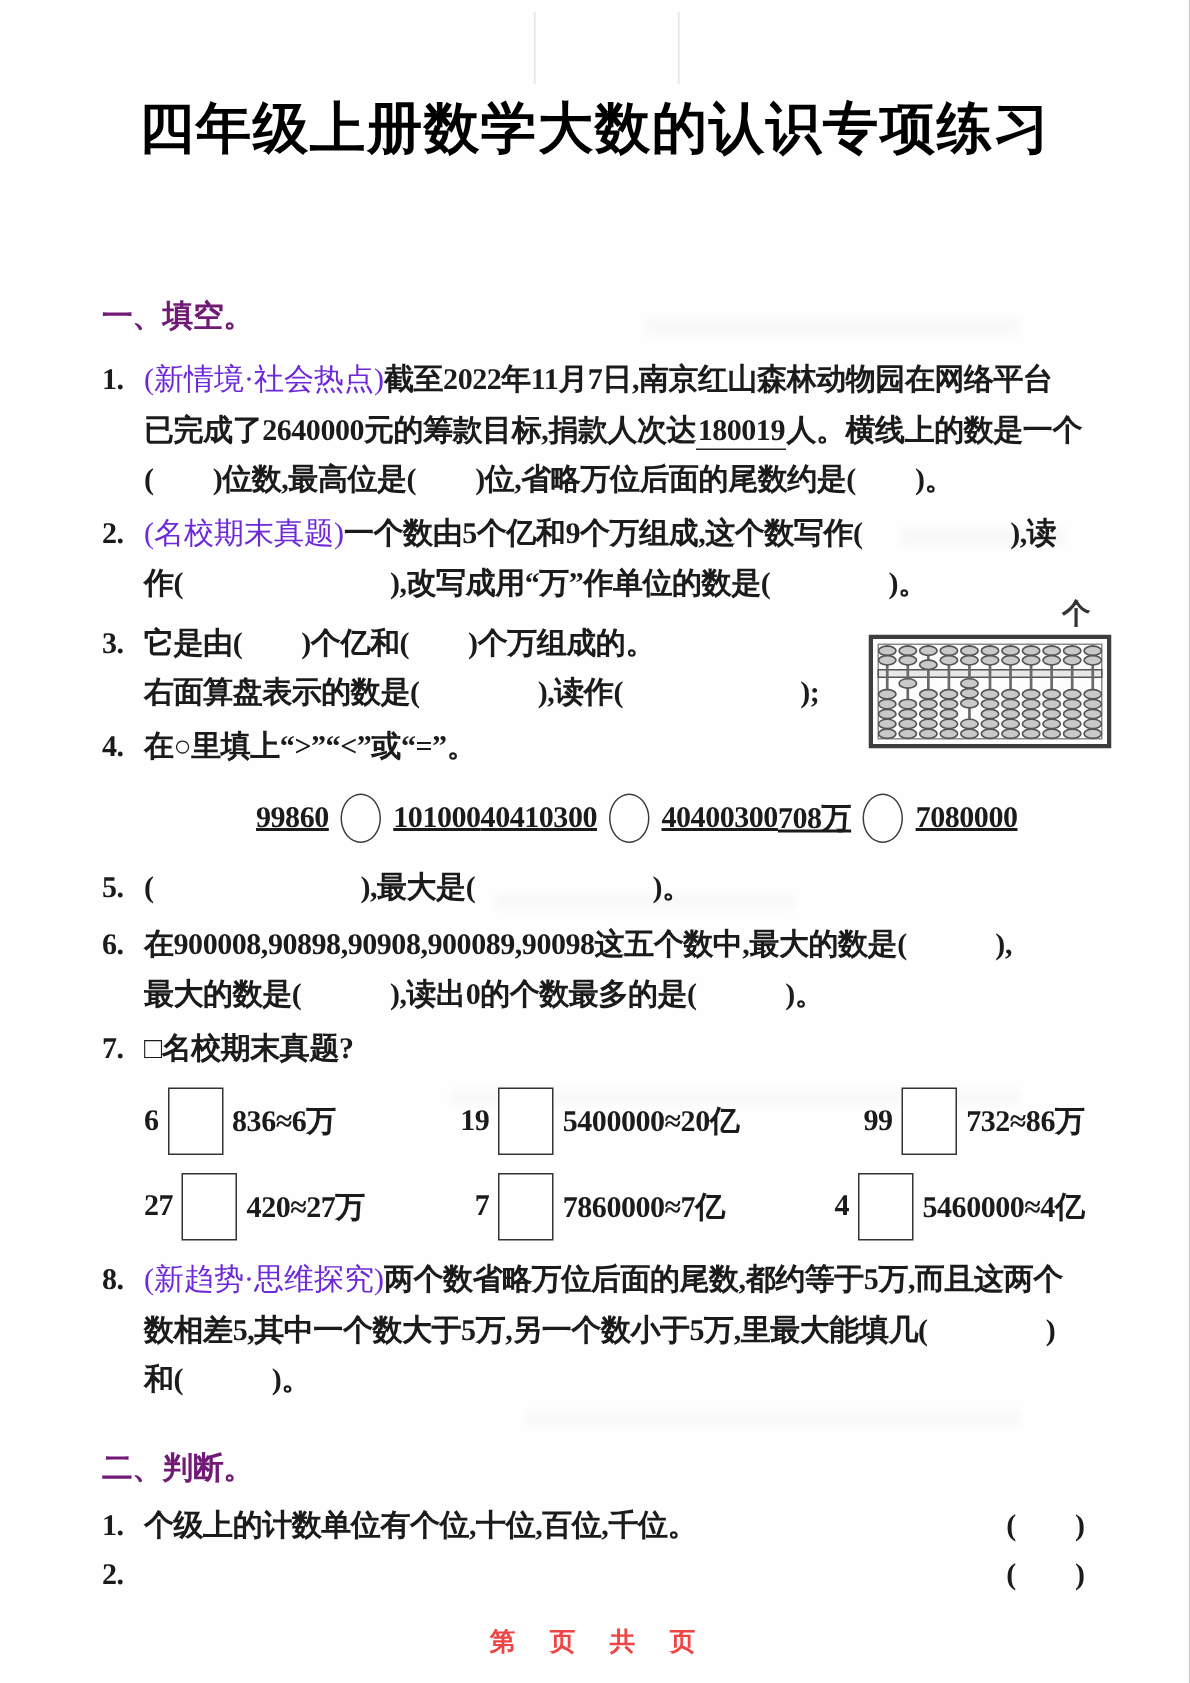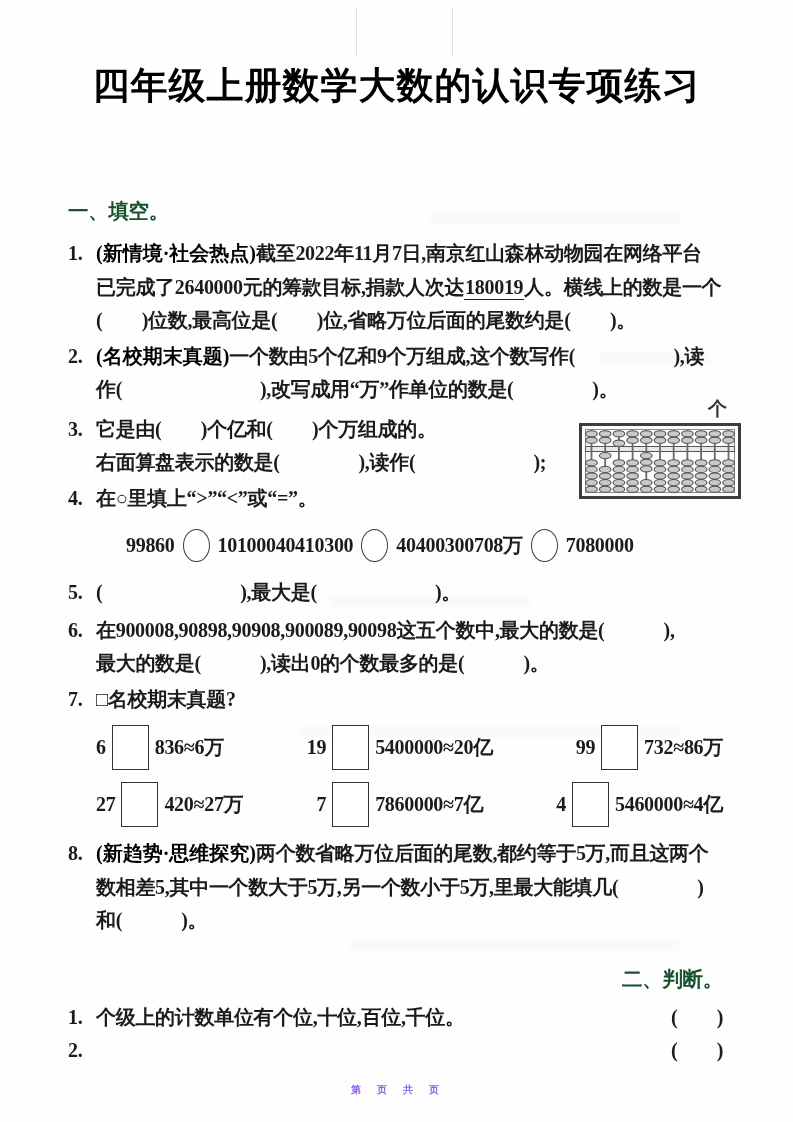--- a/index.html
+++ b/index.html
@@ -33,46 +33,47 @@
     font-size:20px;
     font-weight:600;
     letter-spacing:-0.3px;
   }
   .sec-heading {
     font-family:"Liberation Sans", sans-serif;
     font-weight:700;
     font-size:20.5px;
     line-height:33px;
     margin-bottom:10px;
-    color:#14532d;
+    color:#701a75;
   }
   .question { position:relative; padding-left:28px; margin-bottom:2px; }
   .qnum {
     position:absolute; left:0; top:0;
     font-weight:700;
     line-height:33.5px;
   }
   .qline { line-height:33.5px; white-space:nowrap; }
-  .tag { color:#000000; font-weight:700; letter-spacing:0; }
+  .tag { color:#6d28d9; font-weight:400; letter-spacing:0; }
   .ul { border-bottom:1.6px solid #222; padding:0 1px 1px 1px; }
 
   
   .abacus-wrap { position:absolute; top:398px; right:52px; width:162px; }
   .abacus-unit {
     position:absolute; top:-2px; right:14px;
     font-size:19px; font-weight:600; color:#333;
     font-family:"Liberation Serif", serif;
   }
   .abacus-wrap svg { display:block; margin-top:25px; }
 
   
   .comps {
-    display:flex; justify-content:flex-start; align-items:center;
+    display:flex; justify-content:center; align-items:center;
     margin:8px 0 9px 0; padding-left:30px;
     height:44px;
+    text-decoration:underline;
   }
   .comp { display:flex; align-items:center; white-space:nowrap; }
   .comp-circle {
     display:inline-block; width:27px; height:33px;
     border:1.6px solid #3c3c3c; border-radius:50%;
     margin:0 8px; background:#fff;
   }
 
   
   .boxrow {
@@ -87,22 +88,22 @@
   }
 
   
   .judge { position:relative; padding-left:28px; display:flex; }
   .judge .jtext { line-height:33.5px; white-space:nowrap; }
   .judge .answer { margin-left:auto; line-height:33.5px; white-space:nowrap; }
 
   .footer {
     position:absolute; left:0; right:0; top:1083px;
     text-align:center;
-    font-size:10px; font-weight:600;
-    letter-spacing:3px; color:#8b5cf6;
+    font-size:17px; font-weight:600;
+    letter-spacing:3px; color:#ef4444;
   }
 </style>
 </head>
 <body>
 
 <div class="page">
 
   <div class="scan-line" style="left:356px; top:8px; height:48px;"></div>
   <div class="scan-line" style="left:452px; top:8px; height:48px;"></div>
   <div class="bleed" style="left:430px; top:212px; width:250px; height:12px;"></div>
@@ -208,21 +209,21 @@
       </div>
     </div>
 
     <div class="question" style="margin-top:4px;">
       <span class="qnum">8.</span>
       <div class="qline"><span class="tag">(新趋势·思维探究)</span><span>两个数省略万位后面的尾数,都约等于5万,而且这两个</span></div>
       <div class="qline"><span>数相差5,其中一个数大于5万,另一个数小于5万,里最大能填几(　　　　)</span></div>
       <div class="qline"><span>和(　　　)。</span></div>
     </div>
 
-    <div class="sec-heading" style="margin-top:24px; margin-bottom:6px;text-align:right;">二、判断。</div>
+    <div class="sec-heading" style="margin-top:24px; margin-bottom:6px;">二、判断。</div>
 
     <div class="judge">
       <span class="qnum">1.</span>
       <span class="jtext">个级上的计数单位有个位,十位,百位,千位。</span>
       <span class="answer">(　　)</span>
     </div>
 
     <div class="judge">
       <span class="qnum">2.</span>
       <span class="answer">(　　)</span>

